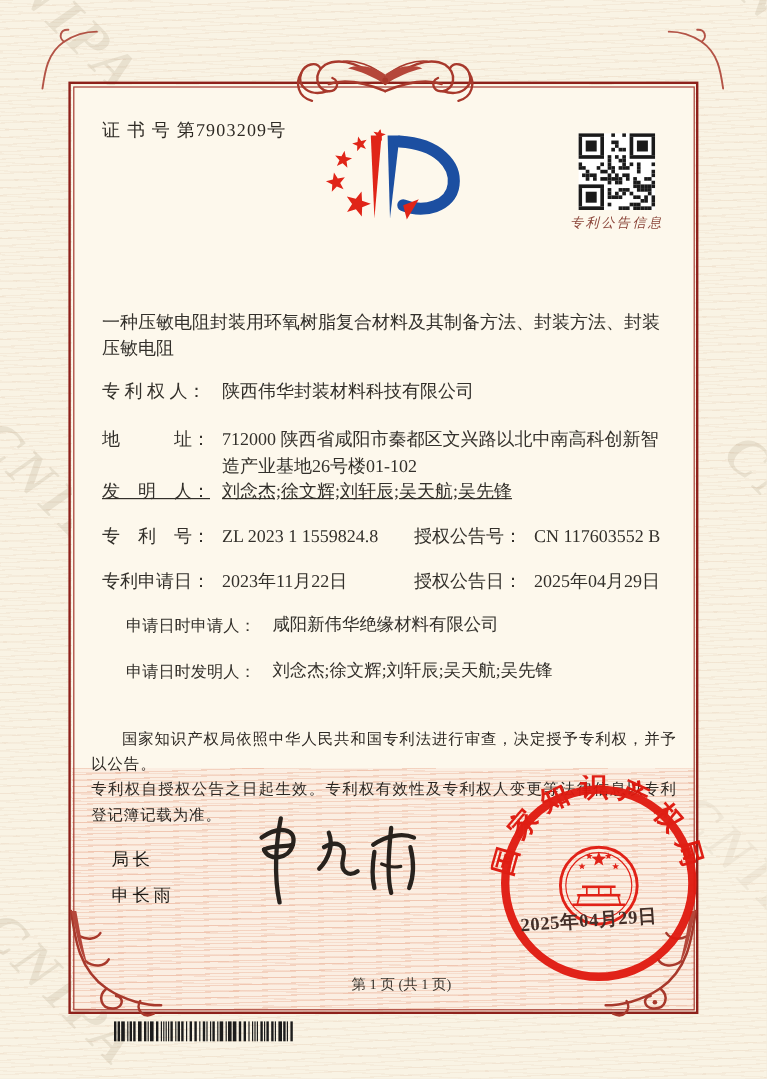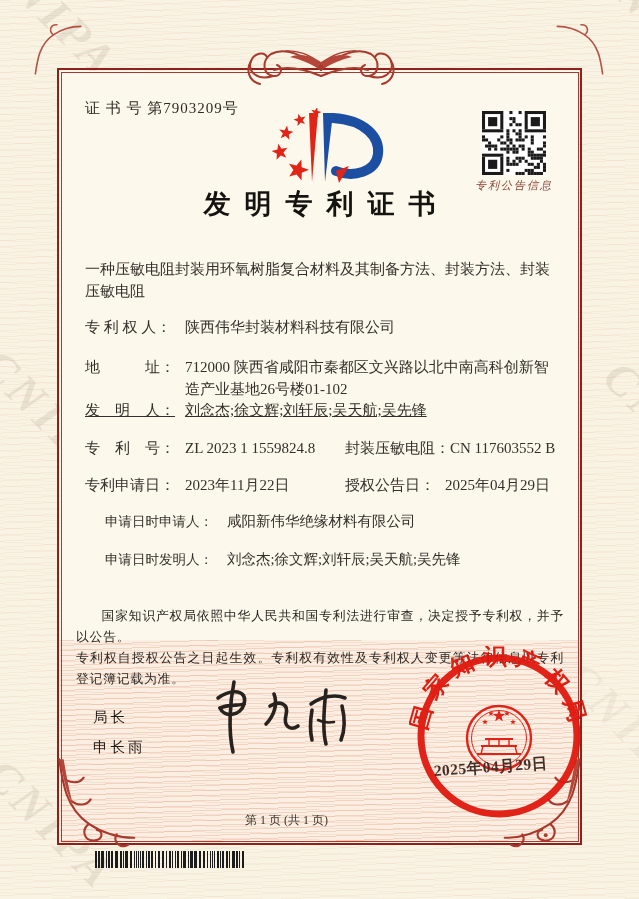--- a/index.html
+++ b/index.html
@@ -52,21 +52,21 @@
   .filerow{left:85px;width:478px;font-size:14.5px;color:#33302b;line-height:21px;display:flex;}
   .filerow .lab{flex:0 0 122px;font-size:13.5px;margin-left:20px;}
   .r-app-file{top:511px;}
   .r-inv-file{top:549px;}
   .declaration{left:76px;top:606px;width:488px;font-size:12.8px;line-height:21px;
     color:#2c2722;letter-spacing:0.8px;text-align:justify;}
   .declaration .ind{text-indent:2em;}
   .signoff{left:93px;top:702px;font-size:14.5px;color:#1f1b16;letter-spacing:3px;line-height:30px;z-index:5;}
   .signature{left:190px;top:668px;z-index:5;}
   .seal{left:409px;top:646px;z-index:6;opacity:0.95;}
-  .page-no{left:57px;top:812px;width:459px;text-align:center;font-size:12px;color:#3a352e;}
+  .page-no{left:57px;top:812px;width:459px;text-align:center;font-size:12px;color:#3a352e;padding-left:48px;}
   .barcode{left:95px;top:851px;z-index:4;}
 </style>
 </head>
 <body>
 
 <div class="page">
   <div class="page-waves"></div>
 
   <div class="wm" style="left:-28px;top:-14px;">CNIPA</div>
   <div class="wm" style="left:120px;top:118px;opacity:.6;">CNIPA</div>
@@ -267,21 +267,20 @@
         <rect x="39" y="60" width="3" height="3"></rect>
         <rect x="45" y="60" width="3" height="3"></rect>
         <rect x="48" y="60" width="3" height="3"></rect>
         <rect x="51" y="60" width="3" height="3"></rect>
         <rect x="54" y="60" width="3" height="3"></rect>
         <rect x="57" y="60" width="3" height="3"></rect>
       </g>
   </svg>
   <div class="abs qr-label">专利公告信息</div>
 
-  <div class="abs title">发明专利证书</div>
 
   <div class="abs row r-name">
     <span class="val">一种压敏电阻封装用环氧树脂复合材料及其制备方法、封装方法、封装压敏电阻</span>
   </div>
   <div class="abs row r-patentee">
     <span class="lab">专 利 权 人：</span>
     <span class="val">陕西伟华封装材料科技有限公司</span>
   </div>
   <div class="abs row r-address">
     <span class="lab">地　　　址：</span>
@@ -291,21 +290,21 @@
     <span class="lab">发　明　人：</span>
     <span class="val">刘念杰;徐文辉;刘轩辰;吴天航;吴先锋</span>
   </div>
 
   <div class="abs pairrow r-nums">
     <span class="half h-left">
       <span class="lab">专　利　号：</span>
       <span class="val">ZL 2023 1 1559824.8</span>
     </span>
     <span class="half h-right">
-      <span class="lab">封装压敏电阻：</span>
+      <span class="lab">授权公告号：</span>
       <span class="val">CN 117603552 B</span>
     </span>
   </div>
   <div class="abs pairrow r-dates">
     <span class="half h-left">
       <span class="lab">专利申请日：</span>
       <span class="val">2023年11月22日</span>
     </span>
     <span class="half h-right">
       <span class="lab">授权公告日：</span>

